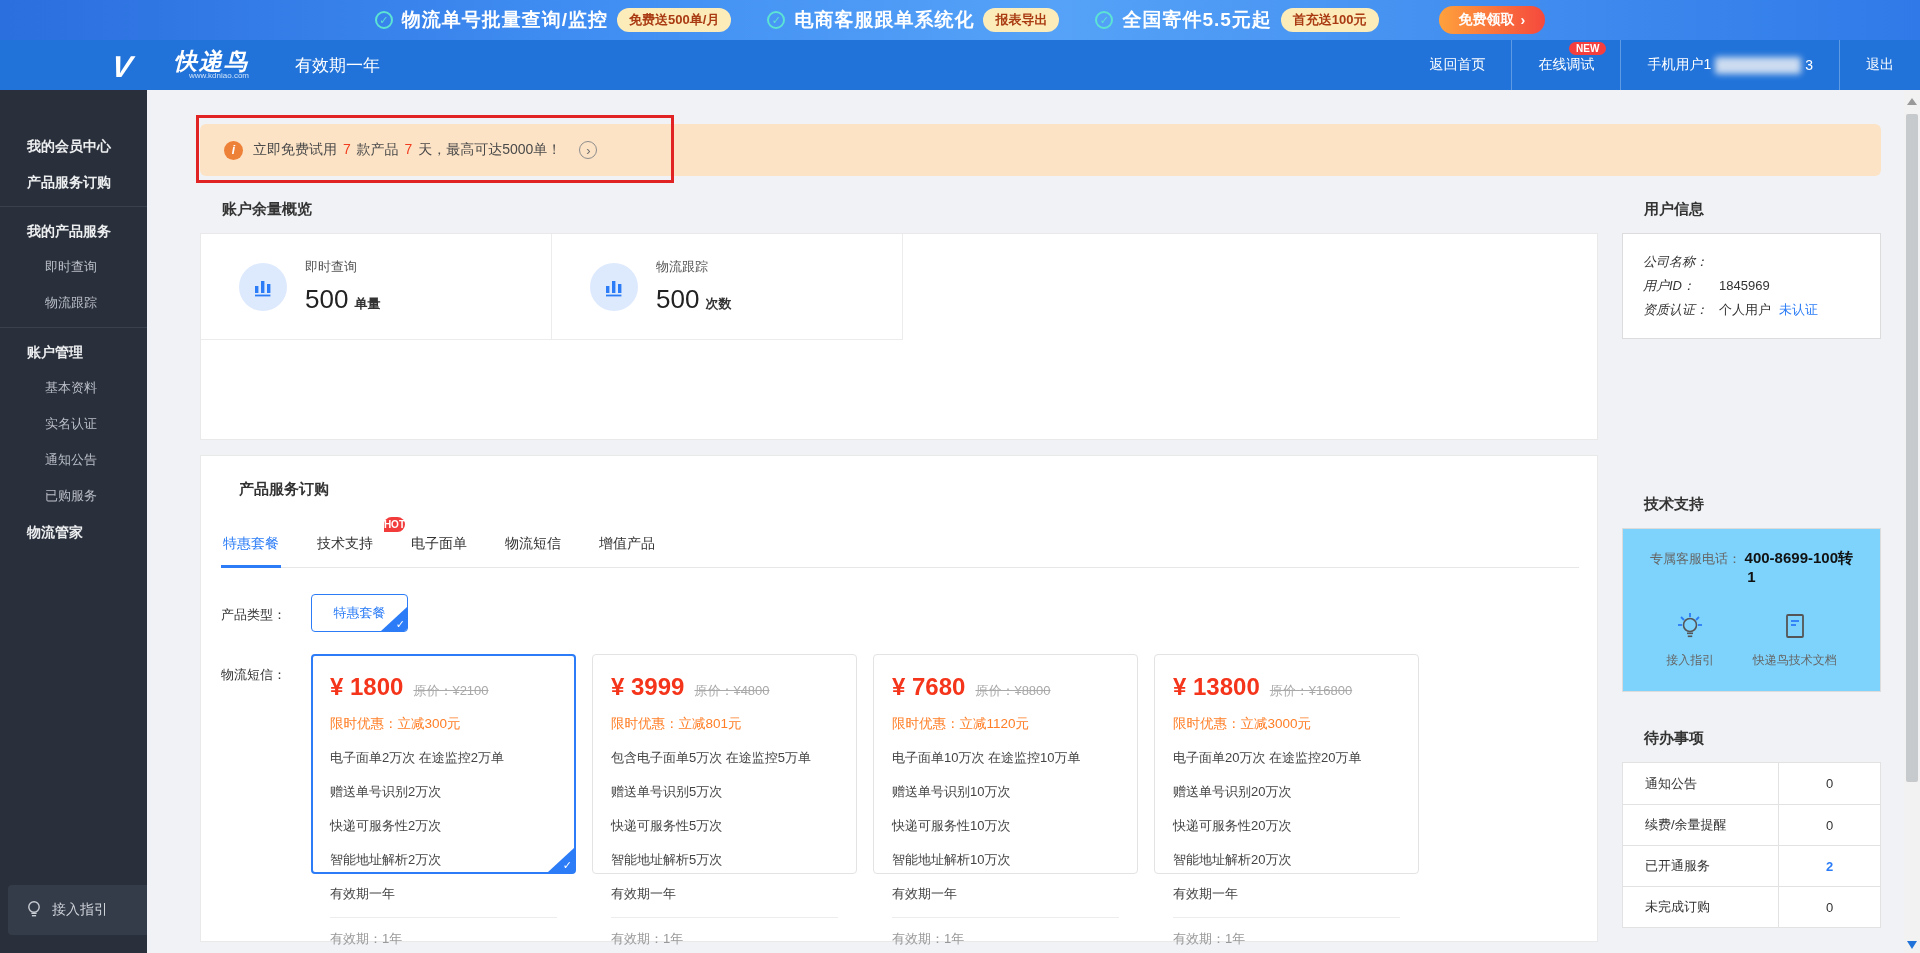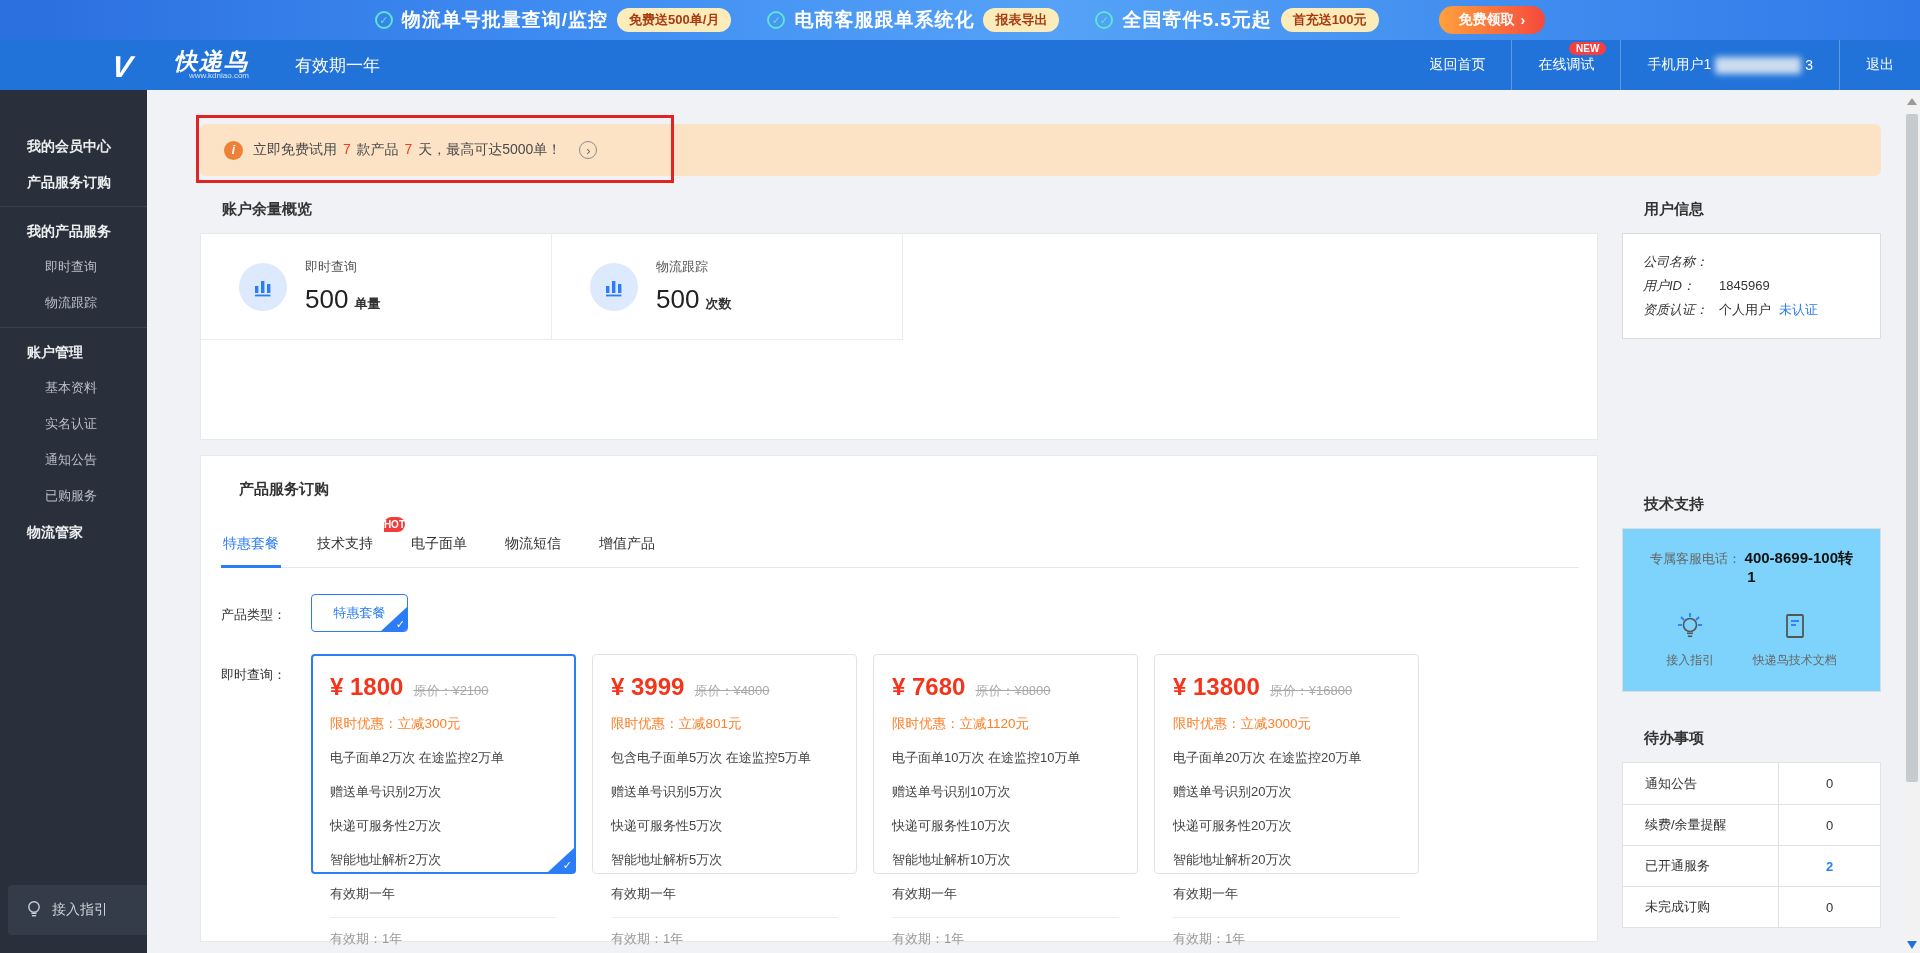--- a/index.html
+++ b/index.html
@@ -266,21 +266,21 @@
           <div class="row-line">
             <div class="row-label">产品类型：</div>
             <div class="type-btn">
               <span>特惠套餐</span>
               <span class="corner"></span>
               <span class="corner-check">✓</span>
             </div>
           </div>
 
           <div class="row-line" style="margin-top:22px;">
-            <div class="row-label">即时查询：</div>
+            <div class="row-label">物流短信：</div>
             <div class="pkg-cards">
 
               <div class="pkg-card selected">
                 <div class="price-row">
                   <span class="price">¥ 1800</span>
                   <span class="orig">原价：¥2100</span>
                 </div>
                 <div class="promo-line">限时优惠：立减300元</div>
                 <div class="feat">电子面单2万次 在途监控2万单</div>
                 <div class="feat">赠送单号识别2万次</div>

